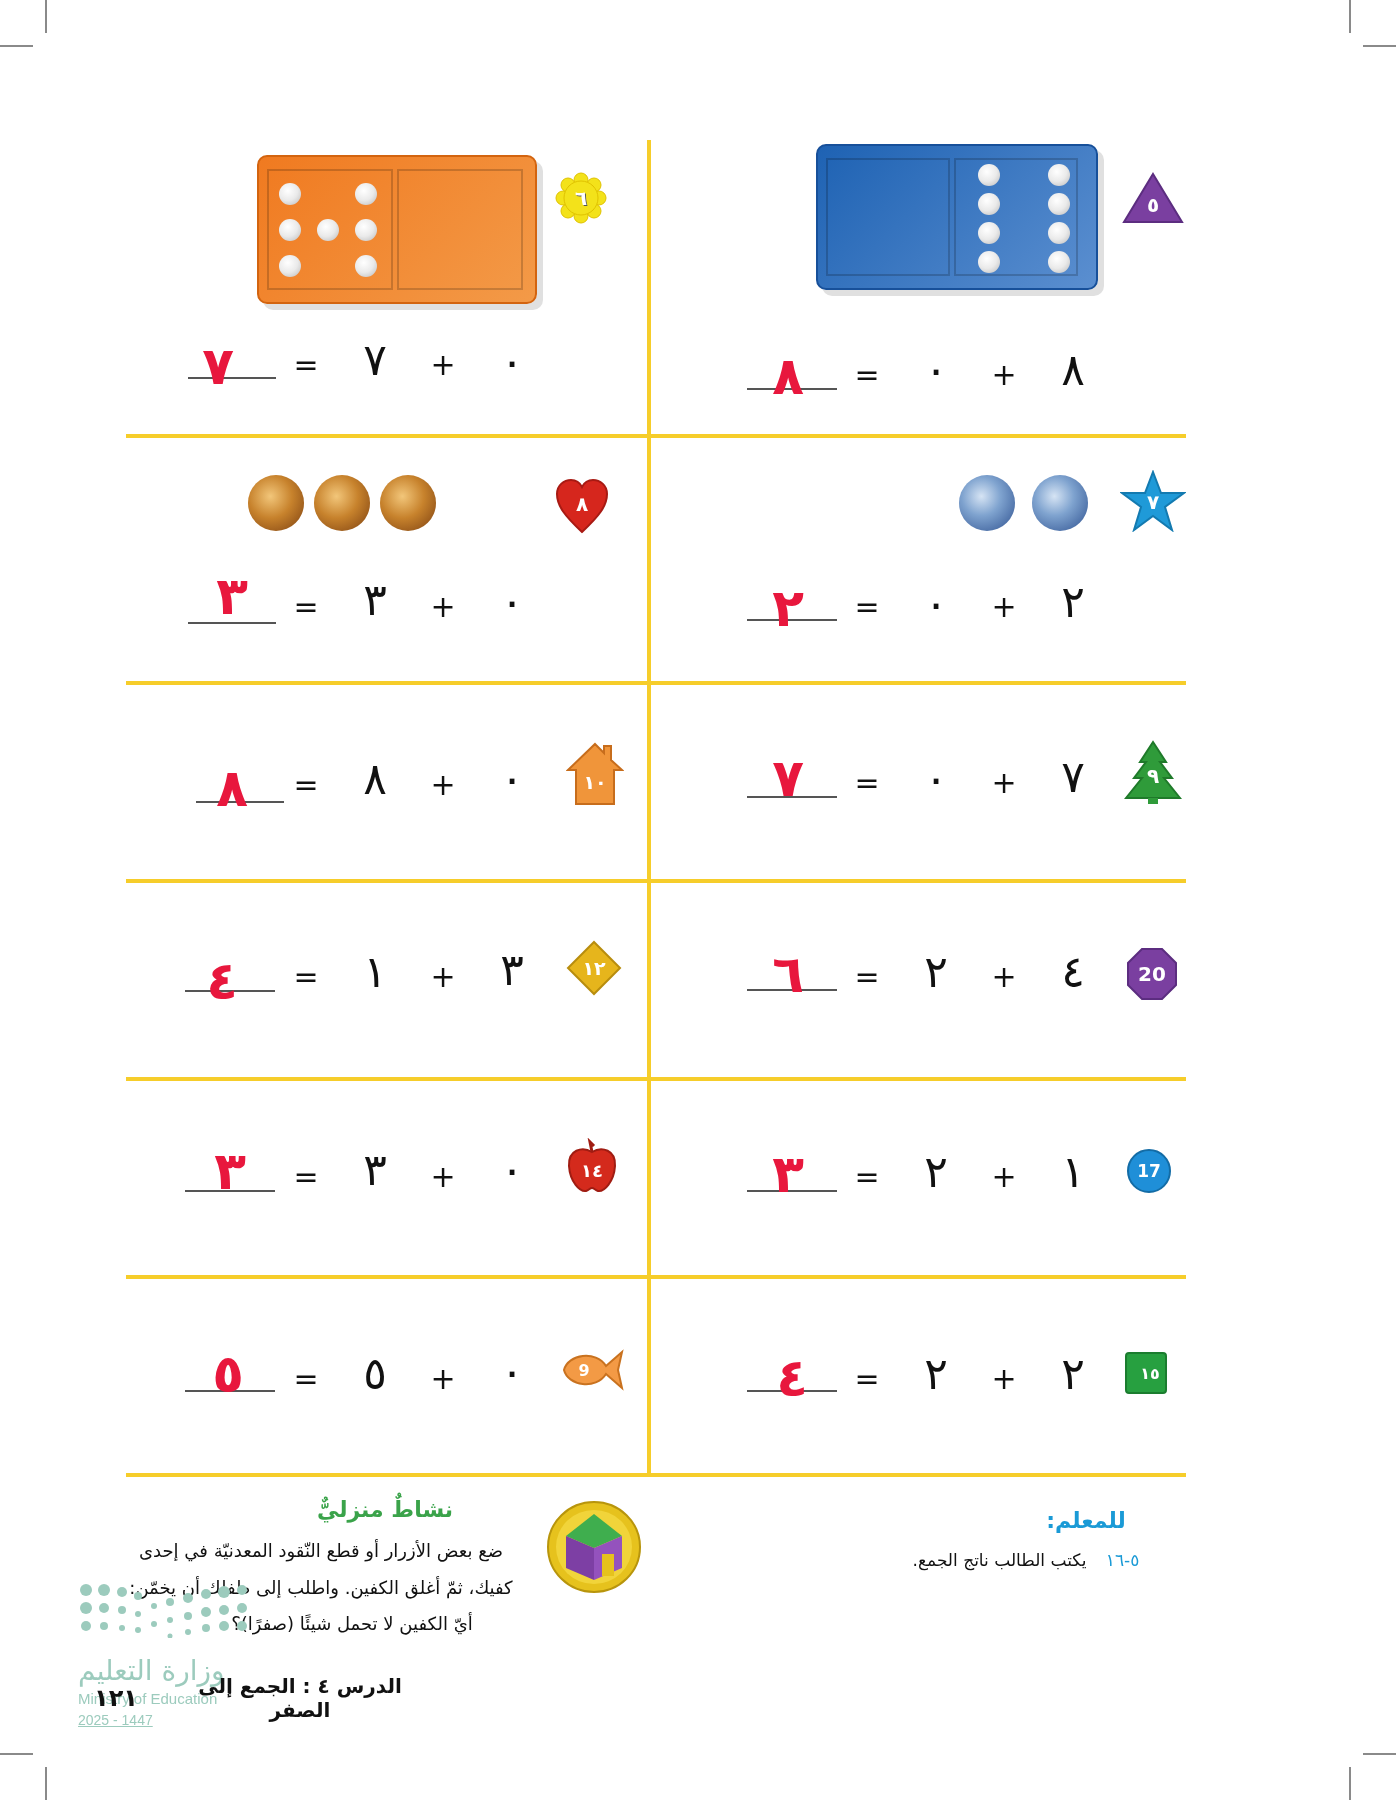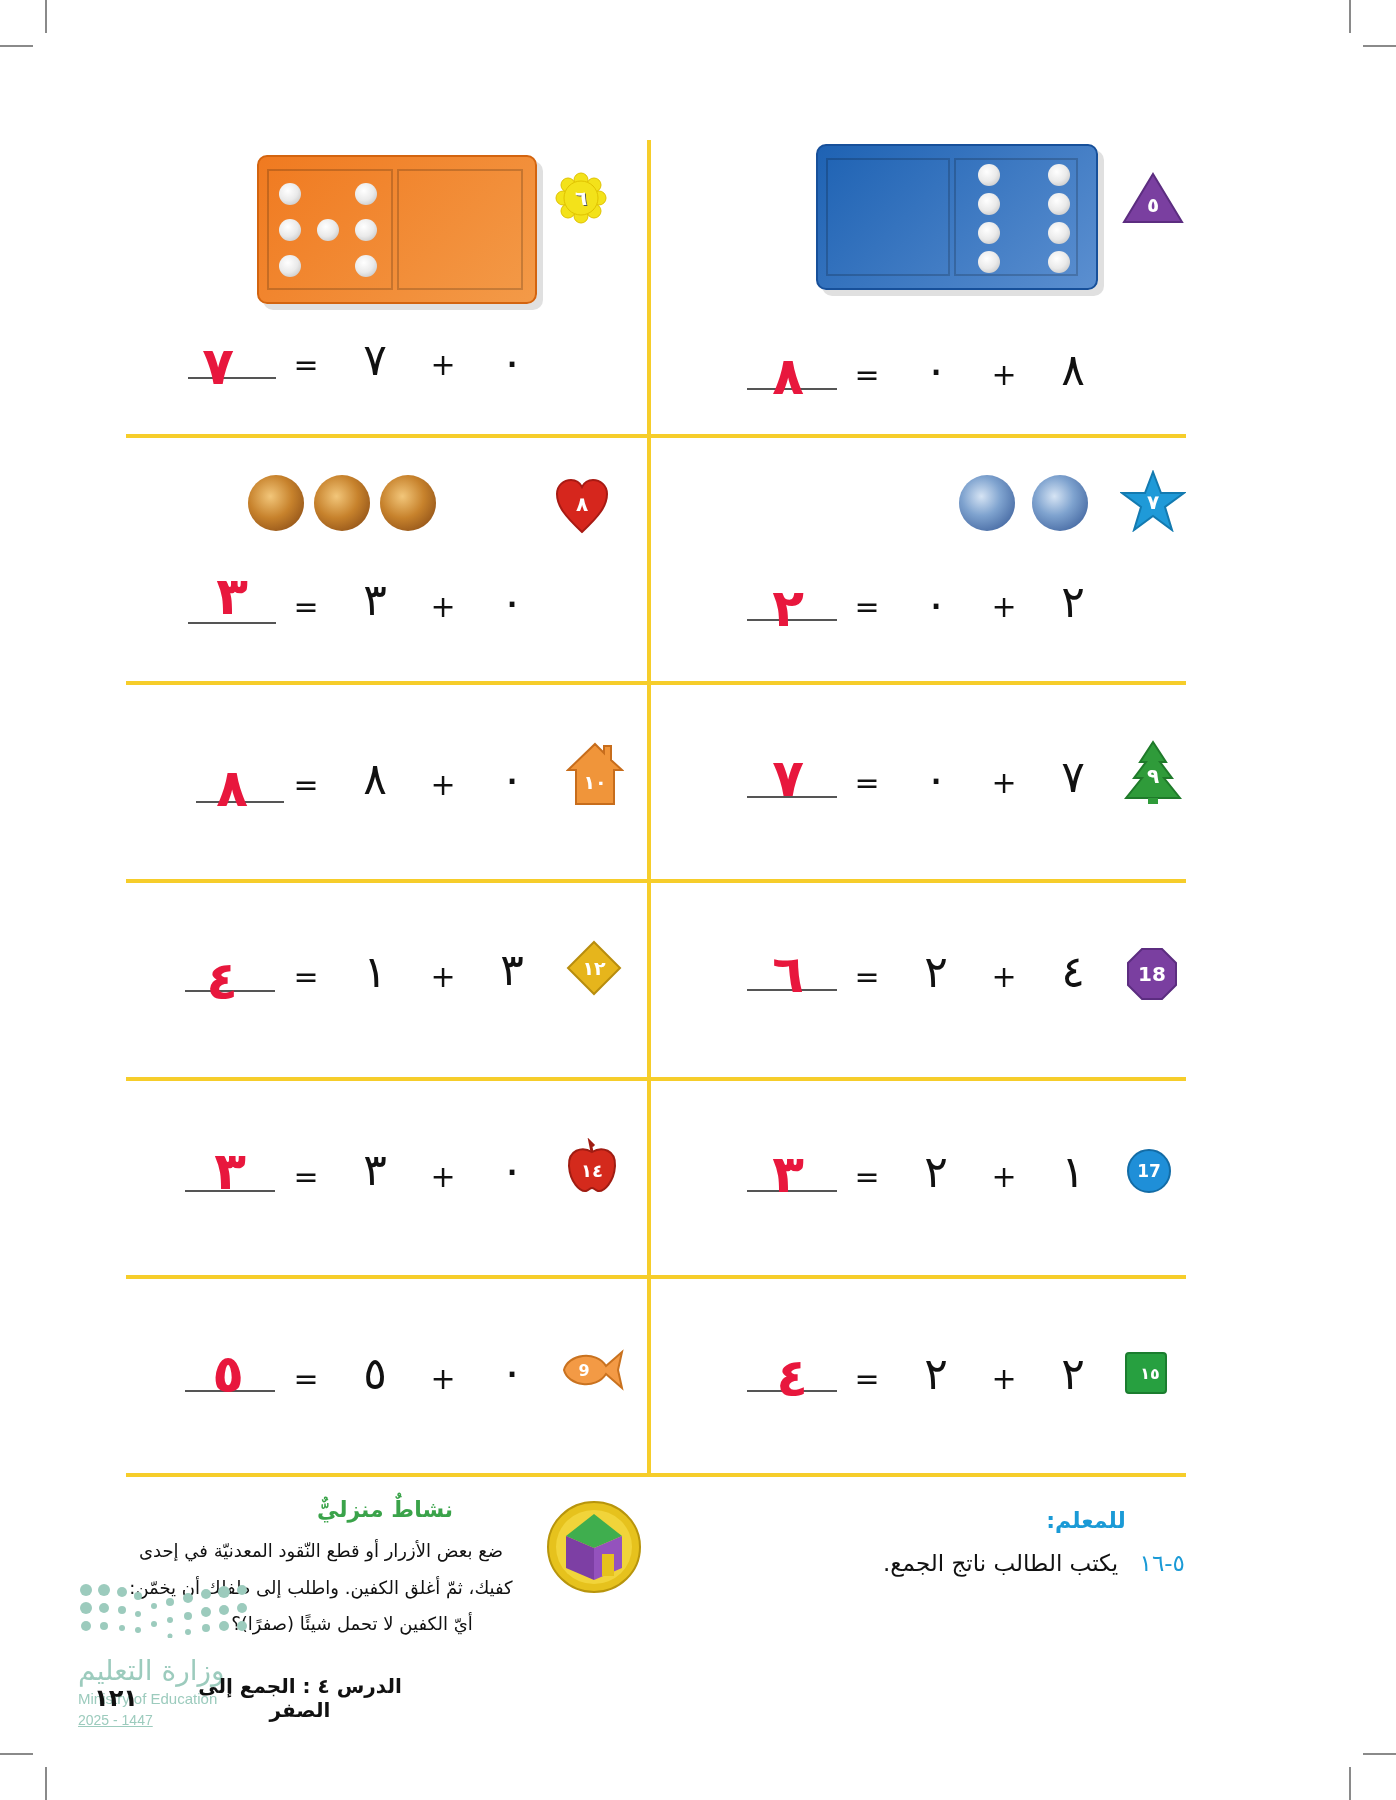--- a/index.html
+++ b/index.html
@@ -200,21 +200,21 @@
   <span class="eq-el eq-op" style="left:291px;top:770px;">=</span>
   <div class="ans-line" style="left:196px;top:801px;width:88px;"></div>
   <span class="ans" style="left:202px;top:762px;">٨</span>
 </div>
 
 <div>
   <div class="abs" style="left:1126px;top:947px;width:52px;height:54px;">
     <svg width="52" height="54" viewBox="0 0 52 54">
         <polygon points="16,2 36,2 50,16 50,38 36,52 16,52 2,38 2,16" fill="#7a3fa0" stroke="#5c2d80" stroke-width="2"></polygon>
       </svg>
-    <span class="badge" style="left:0;top:0;width:52px;height:54px;font-size:20px;">18</span>
+    <span class="badge" style="left:0;top:0;width:52px;height:54px;font-size:20px;">20</span>
   </div>
   <span class="eq-el eq-num" style="left:1053px;top:950px;">٤</span>
   <span class="eq-el eq-op" style="left:989px;top:962px;">+</span>
   <span class="eq-el eq-num" style="left:916px;top:950px;">٢</span>
   <span class="eq-el eq-op" style="left:852px;top:962px;">=</span>
   <div class="ans-line" style="left:747px;top:989px;width:90px;"></div>
   <span class="ans" style="left:758px;top:948px;">٦</span>
 </div>
 
 <div>
@@ -305,21 +305,21 @@
     </svg>
   </div>
   <div class="abs rtl home-title" style="right:861px;top:1497px;width:300px;">نشاطٌ منزليٌّ</div>
   <div class="abs rtl body-text" style="right:865px;top:1533px;width:420px;">ضع بعض الأزرار أو قطع النّقود المعدنيّة في إحدى</div>
   <div class="abs rtl body-text" style="right:865px;top:1570px;width:420px;">كفيك، ثمّ أغلق الكفين. واطلب إلى طفلك أن يخمّن:</div>
   <div class="abs rtl body-text" style="right:834px;top:1606px;width:420px;">أيّ الكفين لا تحمل شيئًا (صفرًا)؟</div>
 </div>
 
 <div>
   <div class="abs rtl teacher-title" style="right:210px;top:1508px;width:200px;">للمعلم:</div>
-  <div class="abs rtl" style="right:202px;top:1550px;width:320px;font-size:23px;color:#111;white-space:nowrap;">
+  <div class="abs rtl" style="right:210px;top:1550px;width:320px;font-size:17px;color:#111;white-space:nowrap;">
     <span style="color:#1a9ad6;margin-left:14px;">٥-١٦</span>
     <span>يكتب الطالب ناتج الجمع.</span>
   </div>
 </div>
 
 <div>
   <div class="abs" style="left:78px;top:1582px;width:170px;height:56px;">
     <svg width="170" height="56" viewBox="0 0 170 56">
       <g fill="#9ccbbd">
         <circle cx="8" cy="8" r="6"></circle>

